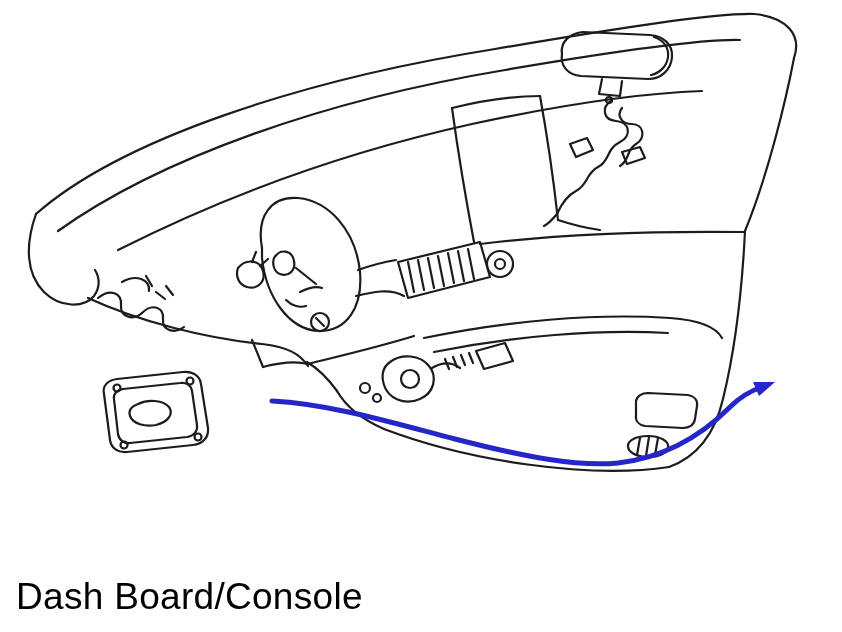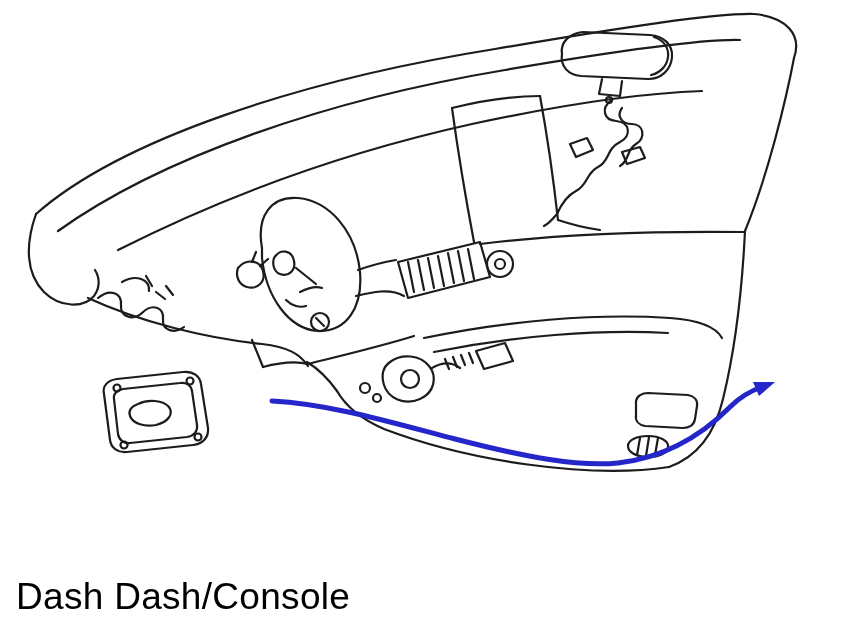--- a/index.html
+++ b/index.html
@@ -134,14 +134,14 @@
         <path d="M 432 368 C 442 362 452 362 460 368"></path>
       </g>
     </g>
 
     <g>
       <path fill="none" stroke-width="5" stroke-linecap="round" d="M 272 401 C 330 404 390 422 455 439 C 525 457 578 467 618 463 C 662 458 700 437 730 407 C 740 397 750 391 762 387" stroke="#2526c9"></path>
       <path stroke="none" d="M 775 382 L 759 396 L 753 382 Z" fill="#2526c9"></path>
     </g>
   </svg>
 
-  <div class="caption">Dash Dash/Console</div>
+  <div class="caption">Dash Board/Console</div>
 </div>
 
 </body></html>

